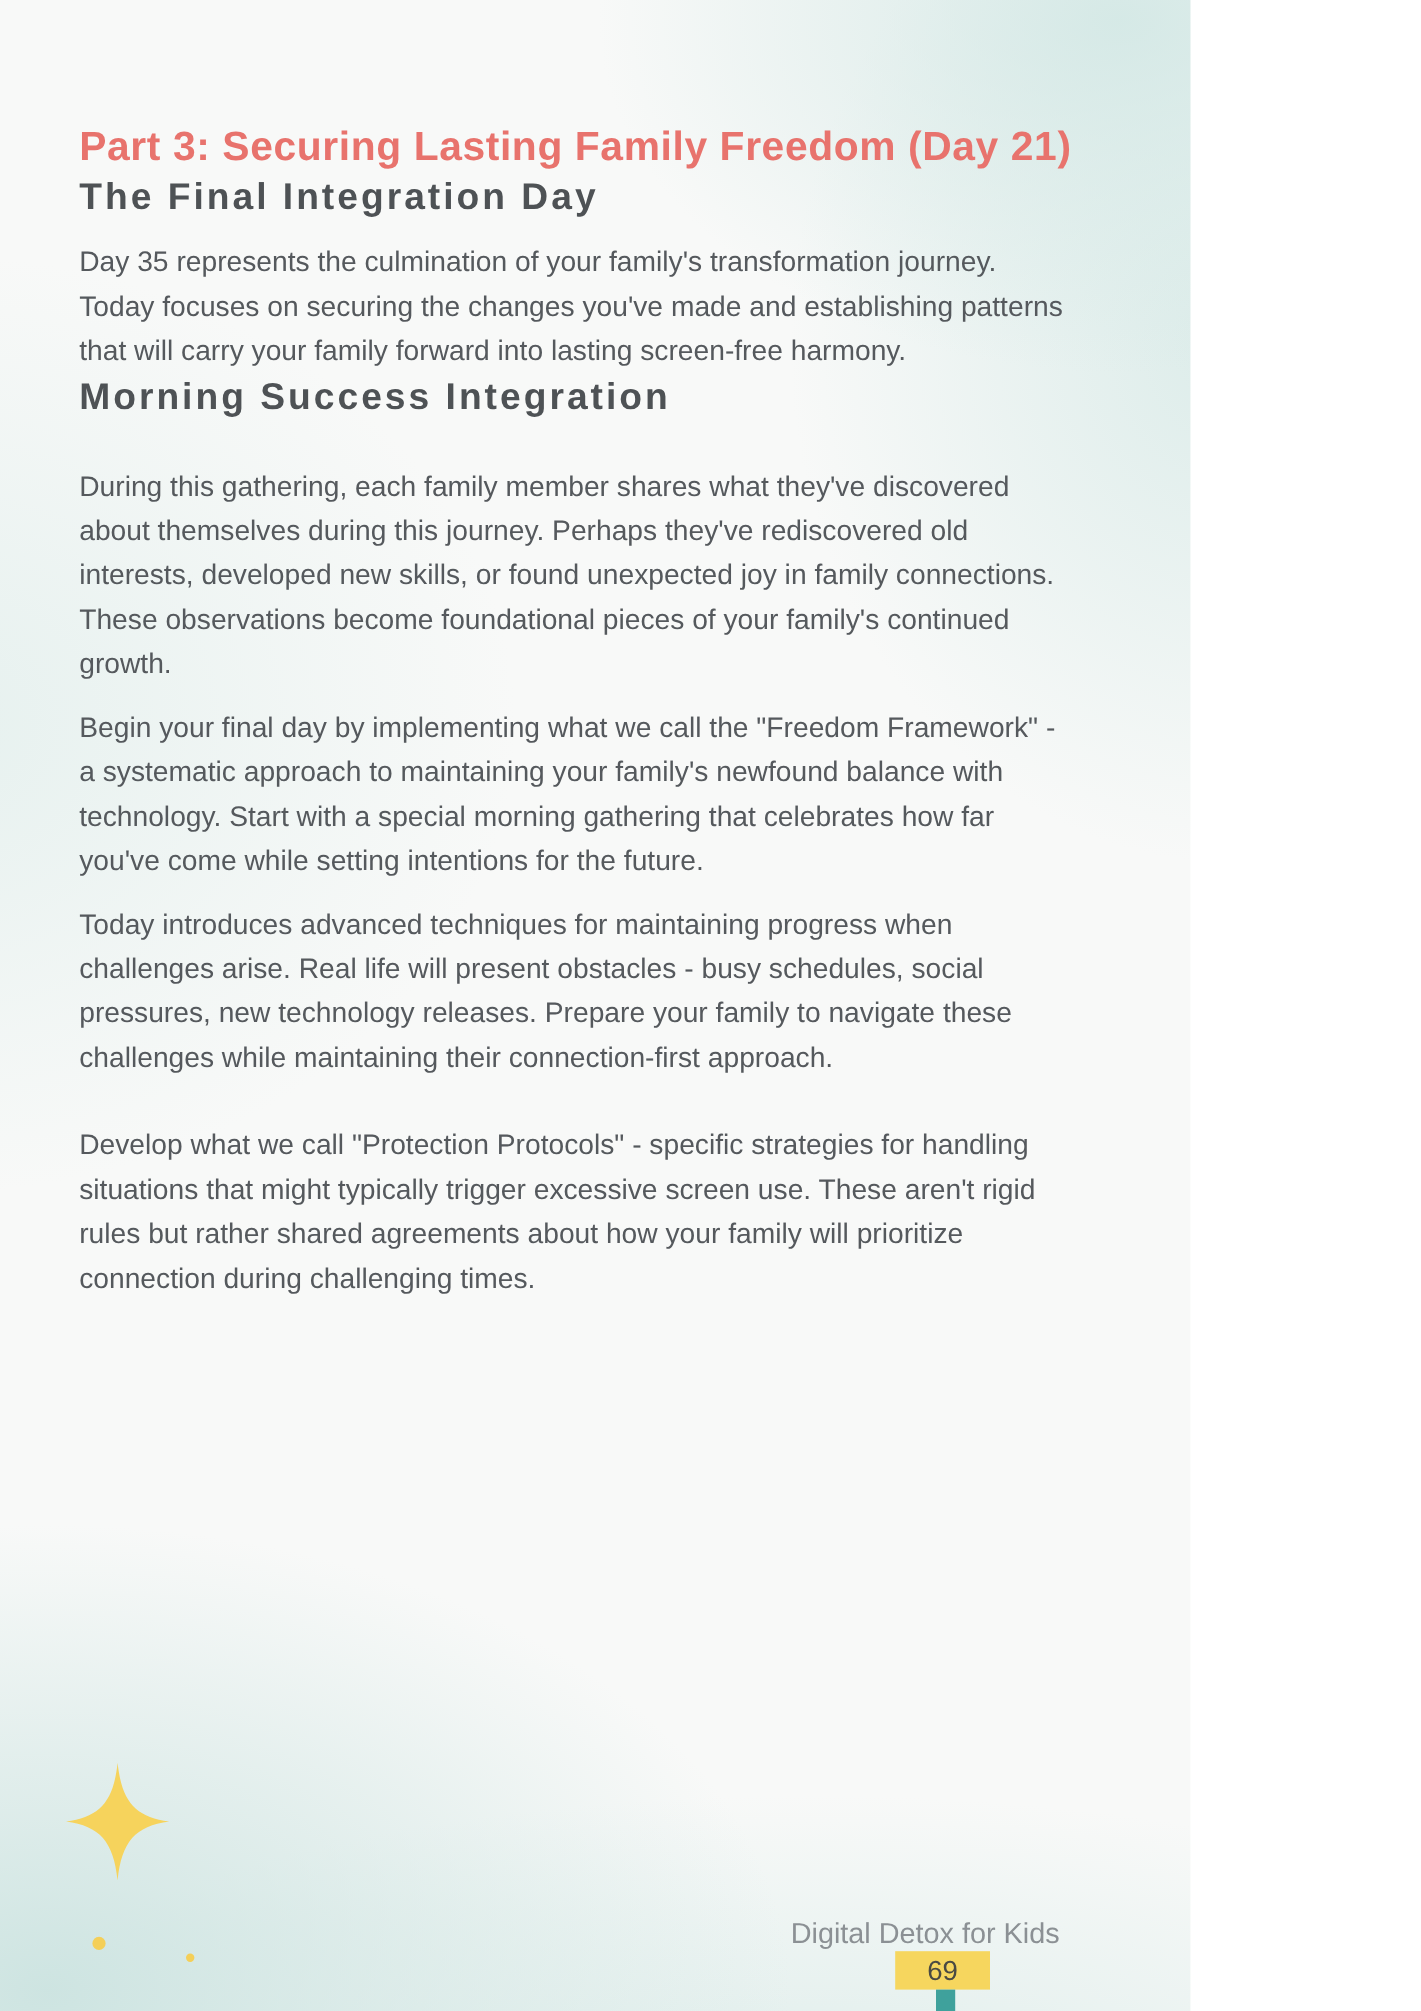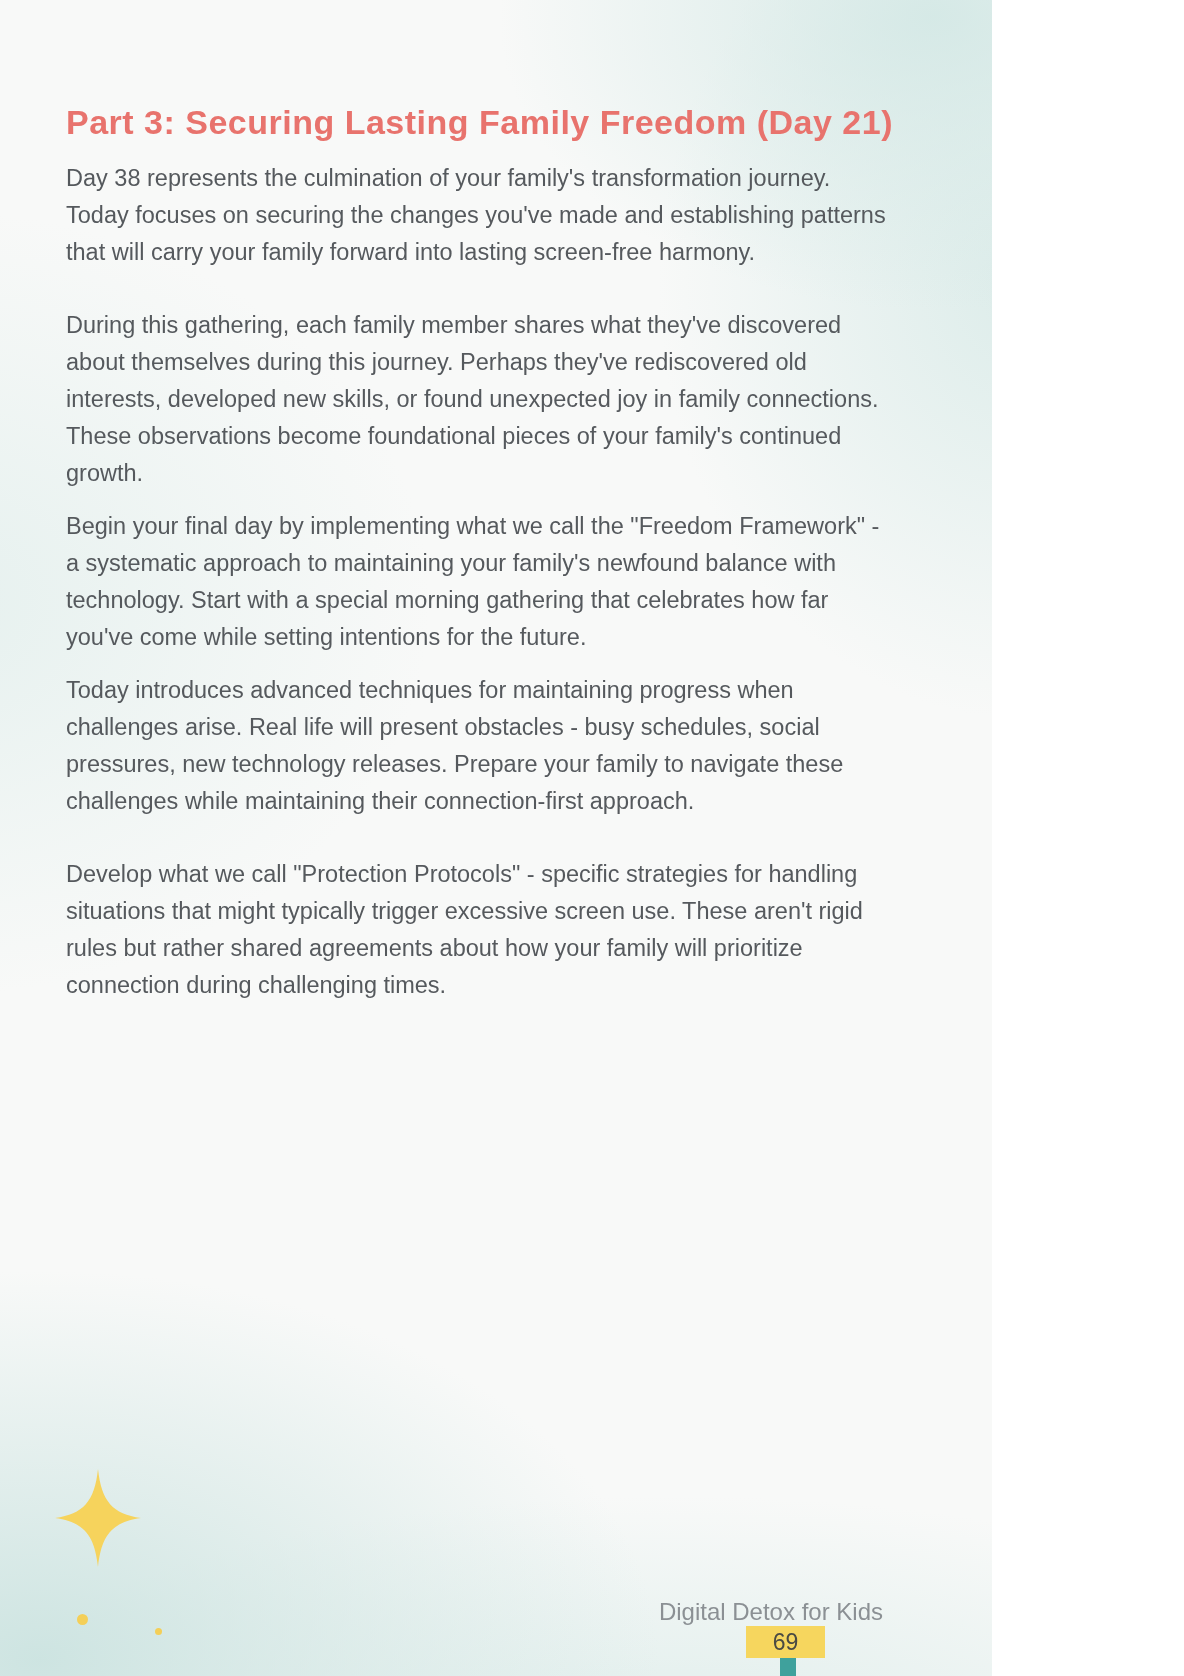--- a/index.html
+++ b/index.html
@@ -112,24 +112,26 @@
   </svg>
   <svg class="sparkle" style="left:55px; top:1469px;" width="86" height="98" viewBox="0 0 100 100" preserveAspectRatio="none">
     <path d="M50 0 C54 33 67 46 100 50 C67 54 54 67 50 100 C46 67 33 54 0 50 C33 46 46 33 50 0 Z" fill="#f6d35c"></path>
   </svg>
   <div class="dot" style="left:77px; top:1614px; width:11px; height:11px;"></div>
   <div class="dot" style="left:155px; top:1628px; width:7px; height:7px;"></div>
 
   <div class="content">
     <h1 class="doc-title">Part 3: Securing Lasting Family Freedom (Day 21)</h1>
 
-    <p class="para">Day 38 represents the culmination of your family's transformation journey.
+    <h2 class="section-heading mt-h2-first">The Final Integration Day</h2>
+    <p class="para">Day 35 represents the culmination of your family's transformation journey.
 Today focuses on securing the changes you've made and establishing patterns
 that will carry your family forward into lasting screen-free harmony.</p>
 
+    <h2 class="section-heading mt-h2">Morning Success Integration</h2>
     <p class="para para-gap">During this gathering, each family member shares what they've discovered
 about themselves during this journey. Perhaps they've rediscovered old
 interests, developed new skills, or found unexpected joy in family connections.
 These observations become foundational pieces of your family's continued
 growth.</p>
     <p class="para">Begin your final day by implementing what we call the "Freedom Framework" -
 a systematic approach to maintaining your family's newfound balance with
 technology. Start with a special morning gathering that celebrates how far
 you've come while setting intentions for the future.</p>
 

